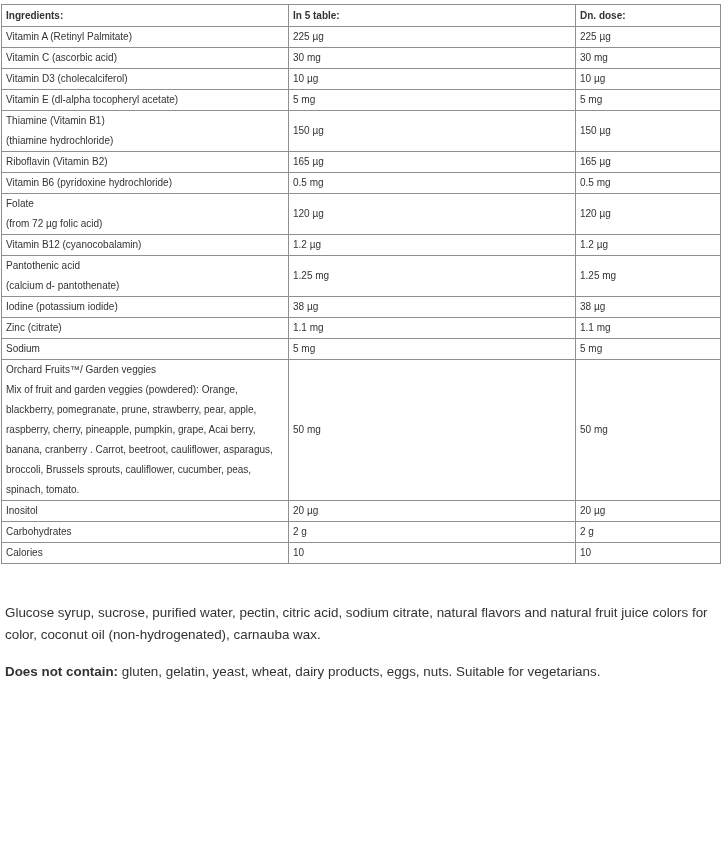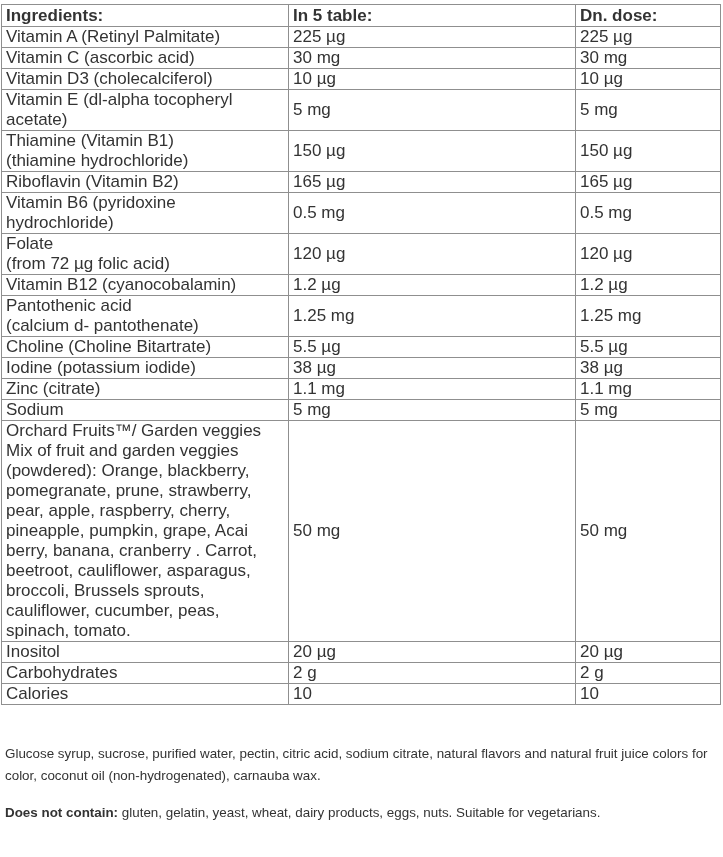--- a/index.html
+++ b/index.html
@@ -12,21 +12,21 @@
   .page {
     width: 723px;
     min-height: 857px;
     box-sizing: border-box;
     padding: 4px 2px 10px 1px;
   }
   table.facts-table {
     border-collapse: collapse;
     table-layout: fixed;
     width: 719px;
-    font-size: 17px;
+    font-size: 10px;
   }
   .col-ingredient { width: 287px; }
   .col-tablet     { width: 287px; }
   .col-dose       { width: 145px; }
   table.facts-table th,
   table.facts-table td {
     border: 1px solid #8f8f8f;
     padding: 0 4px;
     line-height: 20px;
     vertical-align: middle;
@@ -144,27 +144,20 @@
         <tr>
           <td>
             <p>Pantothenic acid</p>
             <p>(calcium d- pantothenate)</p>
           </td>
           <td>1.25 mg</td>
           <td>1.25 mg</td>
         </tr>
         <tr>
           <td>
-            <p>Choline (Choline Bitartrate)</p>
-          </td>
-          <td>5.5 µg</td>
-          <td>5.5 µg</td>
-        </tr>
-        <tr>
-          <td>
             <p>Iodine (potassium iodide)</p>
           </td>
           <td>38 µg</td>
           <td>38 µg</td>
         </tr>
         <tr>
           <td>
             <p>Zinc (citrate)</p>
           </td>
           <td>1.1 mg</td>

